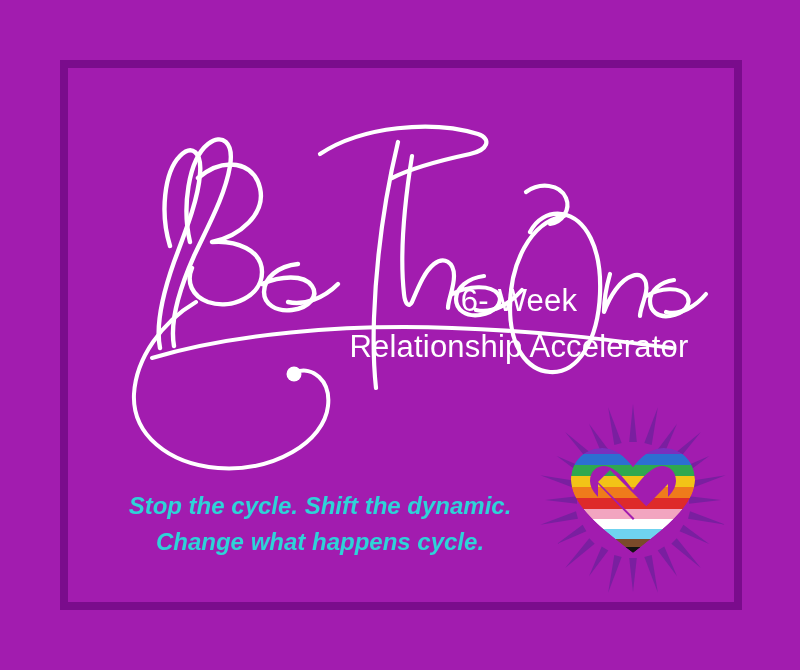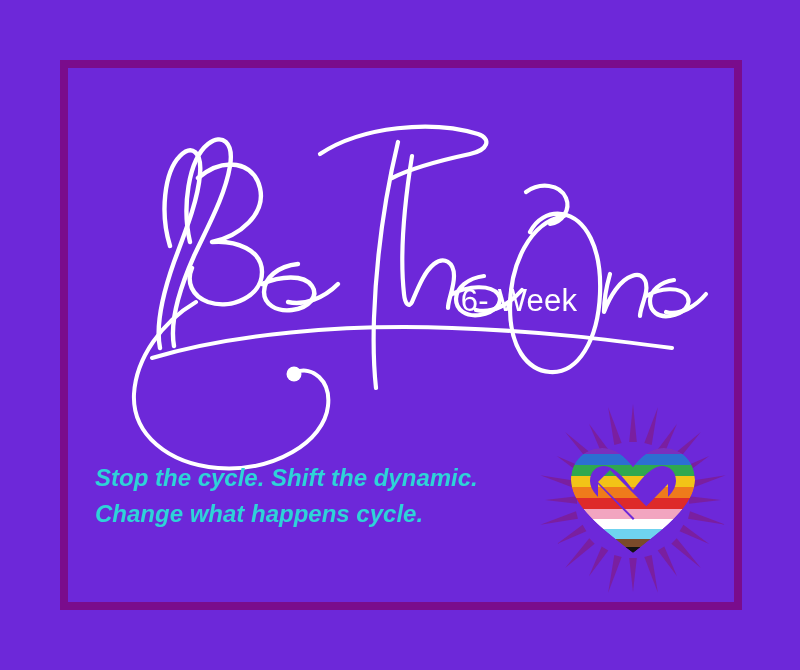--- a/index.html
+++ b/index.html
@@ -11,21 +11,21 @@
     width: 800px;
     height: 670px;
     overflow: hidden;
     font-family: "Liberation Sans", sans-serif;
   }
 
   #poster {
     position: relative;
     width: 800px;
     height: 670px;
-    background: #6d28d9;
+    background: #a21caf;
   }
 
   
   #frame {
     position: absolute;
     left: 60px;
     top: 60px;
     width: 682px;
     height: 550px;
     box-sizing: border-box;
@@ -67,23 +67,23 @@
     font-weight: 400;
     letter-spacing: 0.2px;
     white-space: nowrap;
     color: #ffffff;
   }
 
   
   #tagline {
     position: absolute;
     left: 95px;
-    top: 460px;
+    top: 488px;
     width: 450px;
-    text-align: left;
+    text-align: center;
   }
   .tag-line {
     font-family: "Liberation Sans", sans-serif;
     font-style: italic;
     font-weight: 700;
     font-size: 24px;
     line-height: 36px;
     color: #2ed3d8;
     white-space: nowrap;
   }
@@ -190,20 +190,21 @@
                C 548 192, 568 190, 575 200
                C 580 208, 572 218, 558 220
                C 546 222, 538 215, 538 205
                C 538 195, 548 186, 562 184"></path>
       <path class="script-stroke" stroke-width="4.2" d="M 554 216 C 568 220, 584 210, 594 198"></path>
     </svg>
   </div>
 
   <div id="subtitle">
     <div class="sub-line">6- Week</div>
+    <div class="sub-line">Relationship Accelerator</div>
   </div>
 
   <div id="tagline">
     <div class="tag-line">Stop the cycle. Shift the dynamic.</div>
     <div class="tag-line">Change what happens cycle.</div>
   </div>
 
   <div id="heart-badge">
     <svg viewBox="0 0 190 195" aria-hidden="true">
       <defs>

